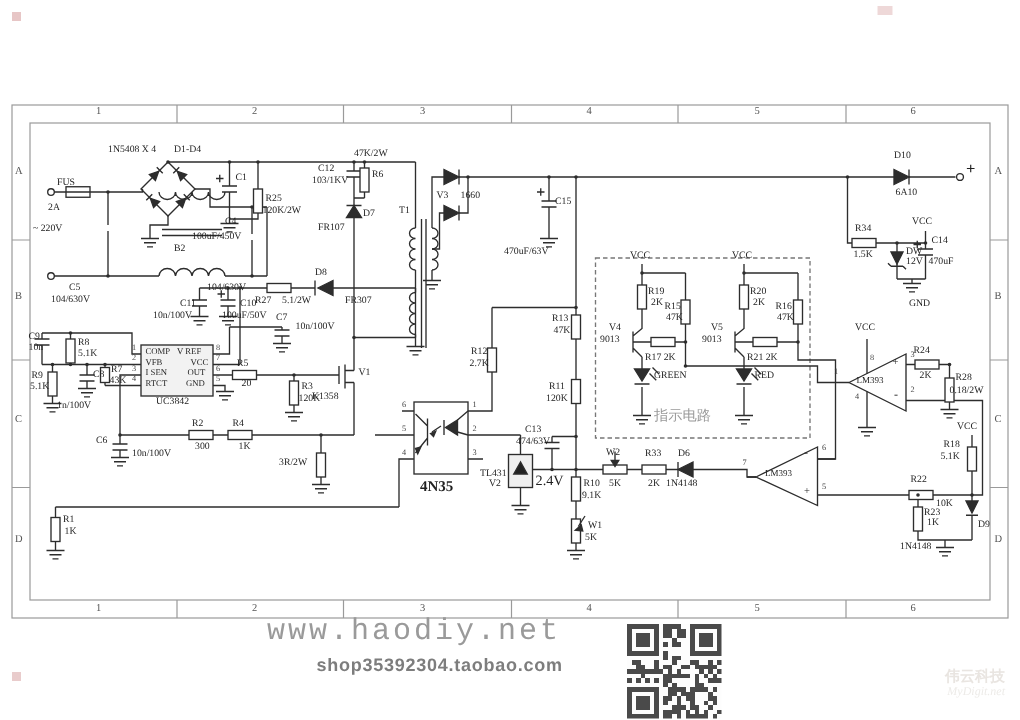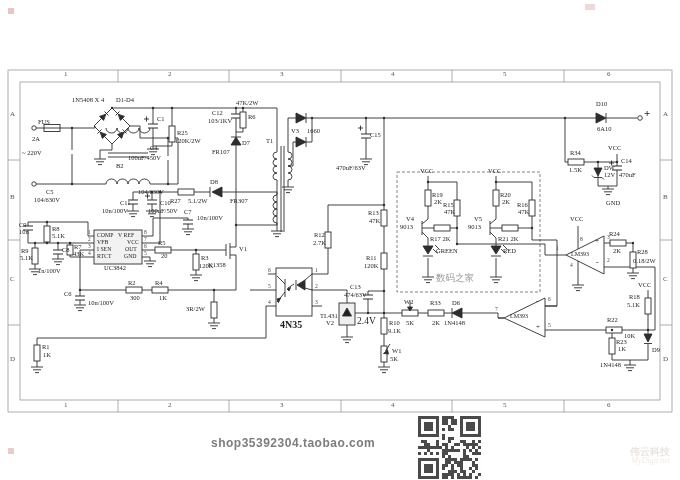--- a/index.html
+++ b/index.html
@@ -384,21 +384,21 @@
       <span class="lab" style="left: 430px; top: 236px;">R17 2K</span>
       <span class="lab" style="left: 436px; top: 248px;">GREEN</span>
       <span class="lab" style="left: 500px; top: 192px;">R20</span>
       <span class="lab" style="left: 502px; top: 199px;">2K</span>
       <span class="lab" style="left: 517px; top: 202px;">R16</span>
       <span class="lab" style="left: 518px; top: 209px;">47K</span>
       <span class="lab" style="left: 474px; top: 216px;">V5</span>
       <span class="lab" style="left: 468px; top: 224px;">9013</span>
       <span class="lab" style="left: 498px; top: 236px;">R21 2K</span>
       <span class="lab" style="left: 503px; top: 248px;">RED</span>
-      <span class="lab" style="left: 436px; top: 274px; font-size: 9.5px; color: rgb(153, 153, 153);">数码之家</span>
+      <span class="lab" style="left: 436px; top: 274px; font-size: 9.5px; color: rgb(153, 153, 153);">指示电路</span>
       <span class="lab" style="left: 570px; top: 216px;">VCC</span>
       <span class="lab" style="left: 580px; top: 237px; font-size: 5.5px; color: rgb(68, 68, 68);">8</span>
       <span class="lab" style="left: 570px; top: 263px; font-size: 5.5px; color: rgb(68, 68, 68);">4</span>
       <span class="lab" style="left: 571px; top: 251px; font-size: 6px;">LM393</span>
       <span class="lab" style="left: 595px; top: 238px; font-size: 7px;">+</span>
       <span class="lab" style="left: 596px; top: 259px; font-size: 8px;">-</span>
       <span class="lab" style="left: 556px; top: 246px; font-size: 5.5px; color: rgb(68, 68, 68);">1</span>
       <span class="lab" style="left: 607px; top: 235px; font-size: 5.5px; color: rgb(68, 68, 68);">3</span>
       <span class="lab" style="left: 607px; top: 258px; font-size: 5.5px; color: rgb(68, 68, 68);">2</span>
       <span class="lab" style="left: 609px; top: 231px;">R24</span>
@@ -436,20 +436,21 @@
       <span class="grid" style="left: 663px; top: 111px;">A</span>
       <span class="grid" style="left: 10px; top: 194px;">B</span>
       <span class="grid" style="left: 663px; top: 194px;">B</span>
       <span class="grid" style="left: 10px; top: 276px;">C</span>
       <span class="grid" style="left: 663px; top: 276px;">C</span>
       <span class="grid" style="left: 10px; top: 356px;">D</span>
       <span class="grid" style="left: 663px; top: 356px;">D</span>
     </div>
 
 
+  <div id="wm1">www.haodiy.net</div>
   <div id="wm2">shop35392304.taobao.com</div>
   <svg id="qr" width="63" height="63" viewBox="0 0 21 21" shape-rendering="crispEdges">
       <rect x="0" y="0" width="21" height="21" fill="#fdfdfd"></rect>
       <rect x="0" y="0" width="7" height="7" fill="#4a4a4a"></rect>
       <rect x="1" y="1" width="5" height="5" fill="#fdfdfd"></rect>
       <rect x="2" y="2" width="3" height="3" fill="#4a4a4a"></rect>
       <rect x="14" y="0" width="7" height="7" fill="#4a4a4a"></rect>
       <rect x="15" y="1" width="5" height="5" fill="#fdfdfd"></rect>
       <rect x="16" y="2" width="3" height="3" fill="#4a4a4a"></rect>
       <rect x="0" y="14" width="7" height="7" fill="#4a4a4a"></rect>

